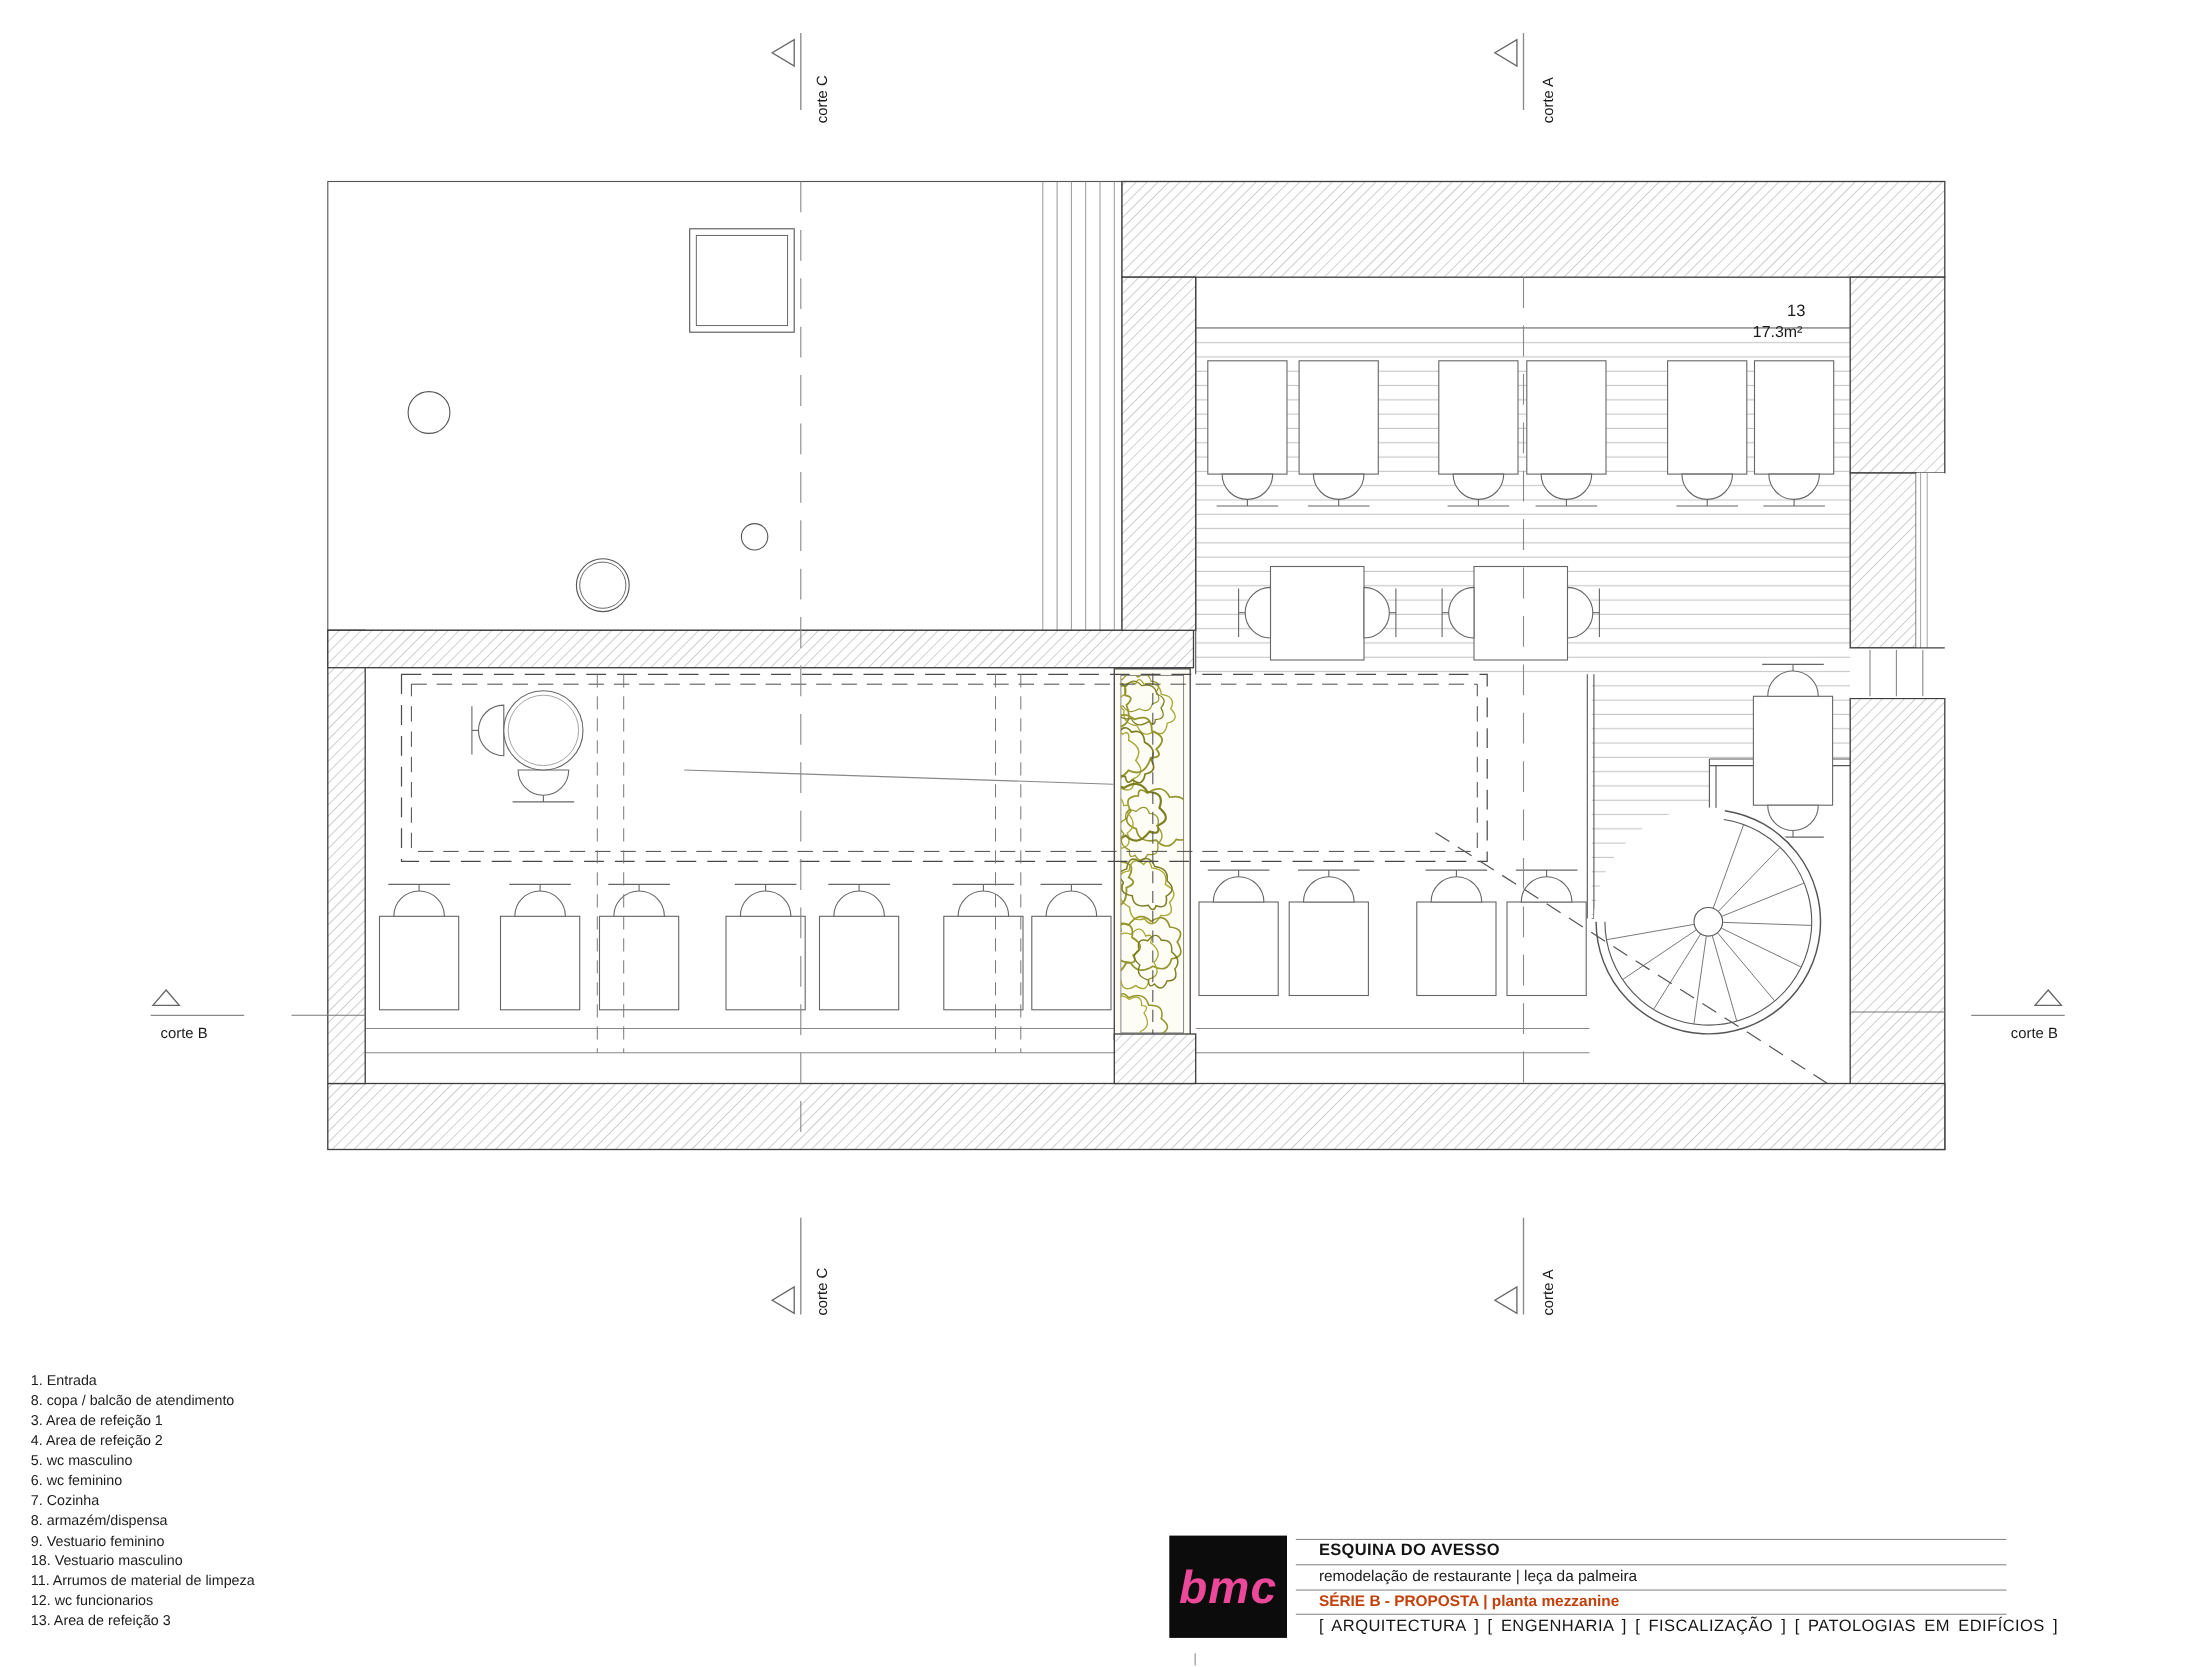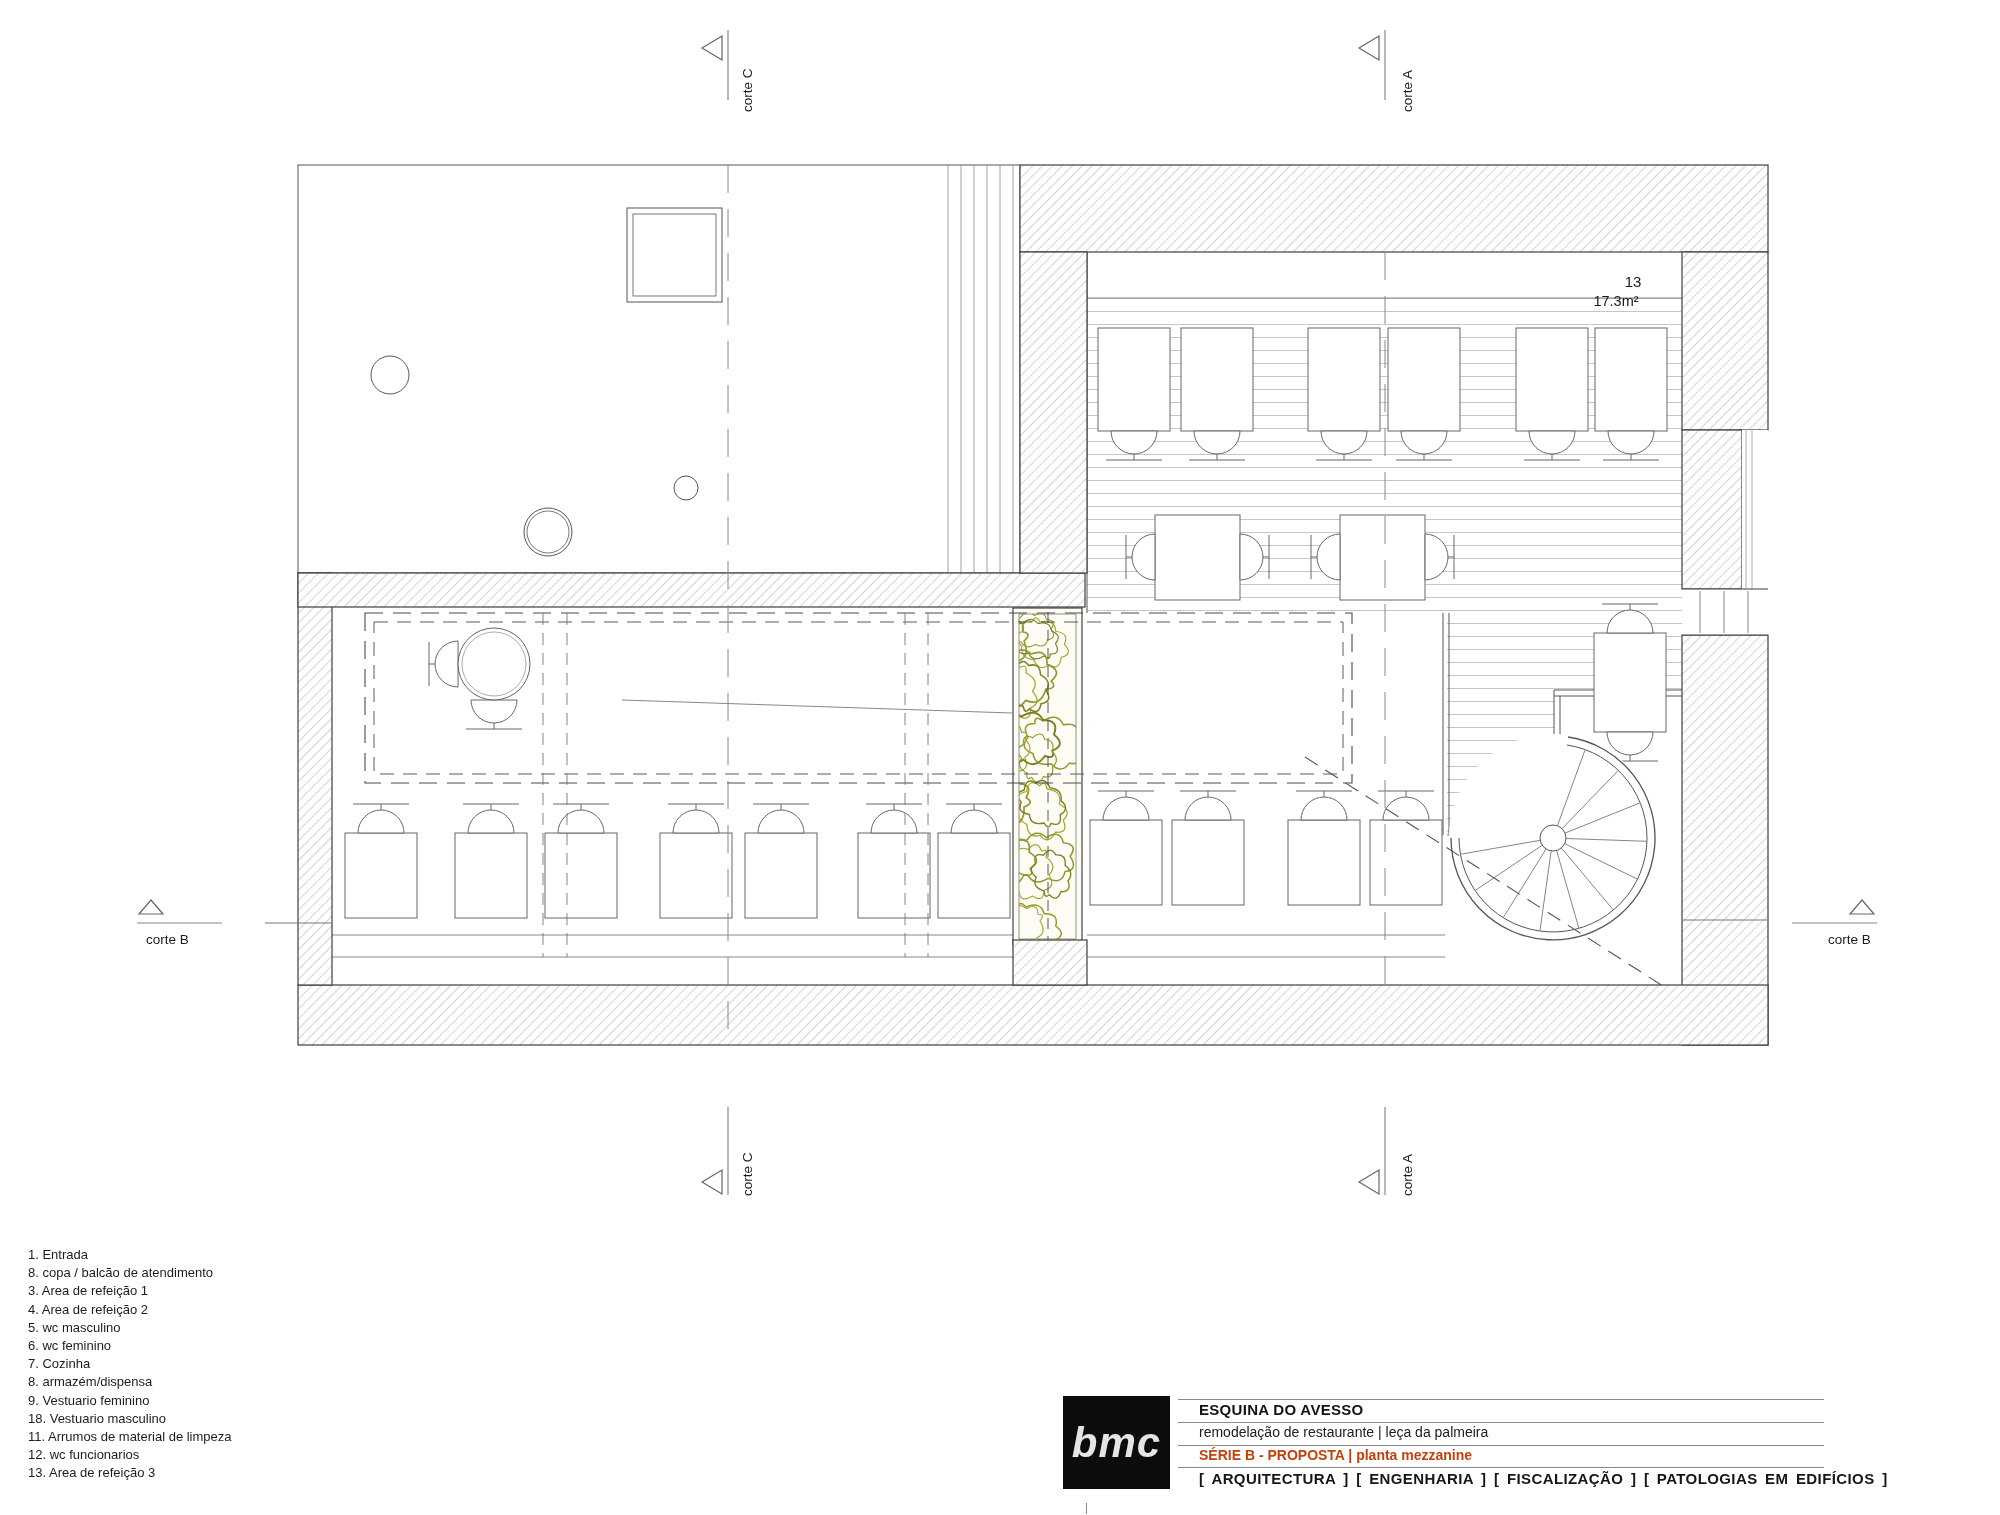--- a/index.html
+++ b/index.html
@@ -5,29 +5,29 @@
   html,body{margin:0;padding:0;}
   body{
     width:2000px;height:1515px;position:relative;background:#ffffff;
     font-family:"Liberation Sans", sans-serif;color:#1b1b1b;overflow:hidden;
   }
   svg text{font-family:"Liberation Sans", sans-serif;}
   .plan-svg{position:absolute;left:0;top:0;}
   .legend{position:absolute;left:28px;top:1246px;font-size:13px;line-height:18.2px;color:#1c1c1c;}
   .titleblock-logo{
     position:absolute;left:1063px;top:1396px;width:107px;height:93px;background:#0c0c0c;
-    color:#e5e5e5;display:flex;align-items:center;justify-content:center;
+    color:#ec4899;display:flex;align-items:center;justify-content:center;
     font-size:42px;font-weight:600;letter-spacing:1px;font-style:italic;
   }
   .tb-rule{position:absolute;height:1px;background:#8a8a8a;left:1178px;width:646px;}
   .tb-text{position:absolute;left:1183px;white-space:nowrap;margin-left:16px;}
   .tb-row1{top:1401px;font-size:15px;font-weight:700;letter-spacing:.3px;color:#141414;}
   .tb-row2{top:1424px;font-size:14px;color:#202020;}
   .tb-row3{top:1447px;font-size:14px;font-weight:700;color:#c2410c;text-align:center;}
-  .tb-row4{top:1470px;font-size:15px;letter-spacing:.4px;word-spacing:3px;color:#161616;font-weight:bold;}
+  .tb-row4{top:1470px;font-size:15px;letter-spacing:.4px;word-spacing:3px;color:#161616;}
   .fold-tick{position:absolute;left:1086px;top:1503px;width:1px;height:11px;background:#8a8a8a;}
 </style>
 </head>
 <body>
 
 <svg class="plan-svg" width="2000" height="1515" viewBox="0 0 2000 1515">
   <defs>
     <pattern id="hatch" width="7" height="7" patternUnits="userSpaceOnUse" patternTransform="rotate(45)">
       <rect width="7" height="7" fill="#ffffff"></rect>
       <line x1="0" y1="0" x2="0" y2="7" stroke="#a8a8a8" stroke-width="1"></line>

